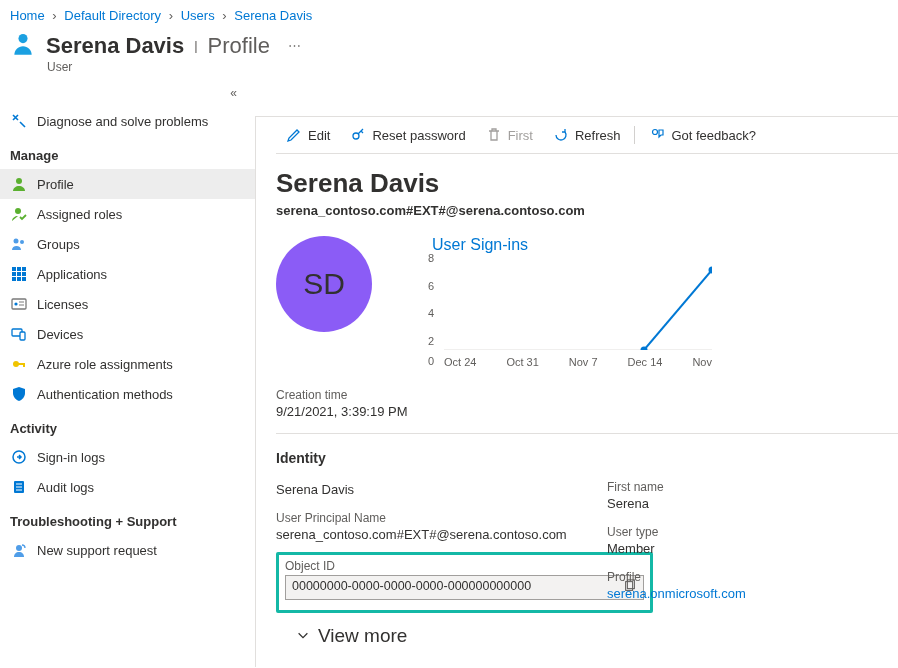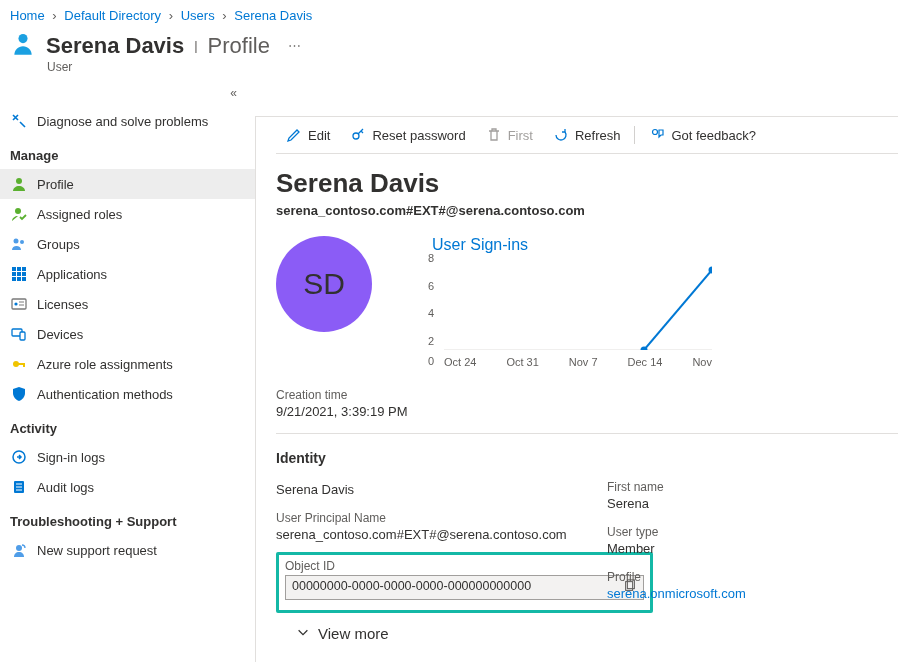--- a/index.html
+++ b/index.html
@@ -77,21 +77,21 @@
 
   
   .objid-wrap { border:3px solid #14b8a6; padding:4px 6px 10px 6px; width:377px; border-radius:2px; }
   .objid-box {
     border:1px solid #a19f9d; background:#f3f2f1; display:flex; align-items:flex-start;
     padding:3px 6px; gap:6px; margin-top:2px;
   }
   .objid-box .val { flex:1; font-size:12.5px; white-space:nowrap; overflow:hidden; }
   .copy-ic { width:14px; height:14px; color:#605e5c; }
 
-  .viewmore { display:flex; align-items:center; gap:8px; padding:12px 8px 20px 20px; font-size:15px; cursor:pointer; }
+  .viewmore { display:flex; align-items:center; gap:8px; padding:12px 8px 20px 20px; font-size:19px; cursor:pointer; }
 
 </style>
 </head>
 <body>
 
 <div class="breadcrumbs">
   <a href="#">Home</a>
   <span class="sep">›</span>
   <a href="#">Default Directory</a>
   <span class="sep">›</span>

